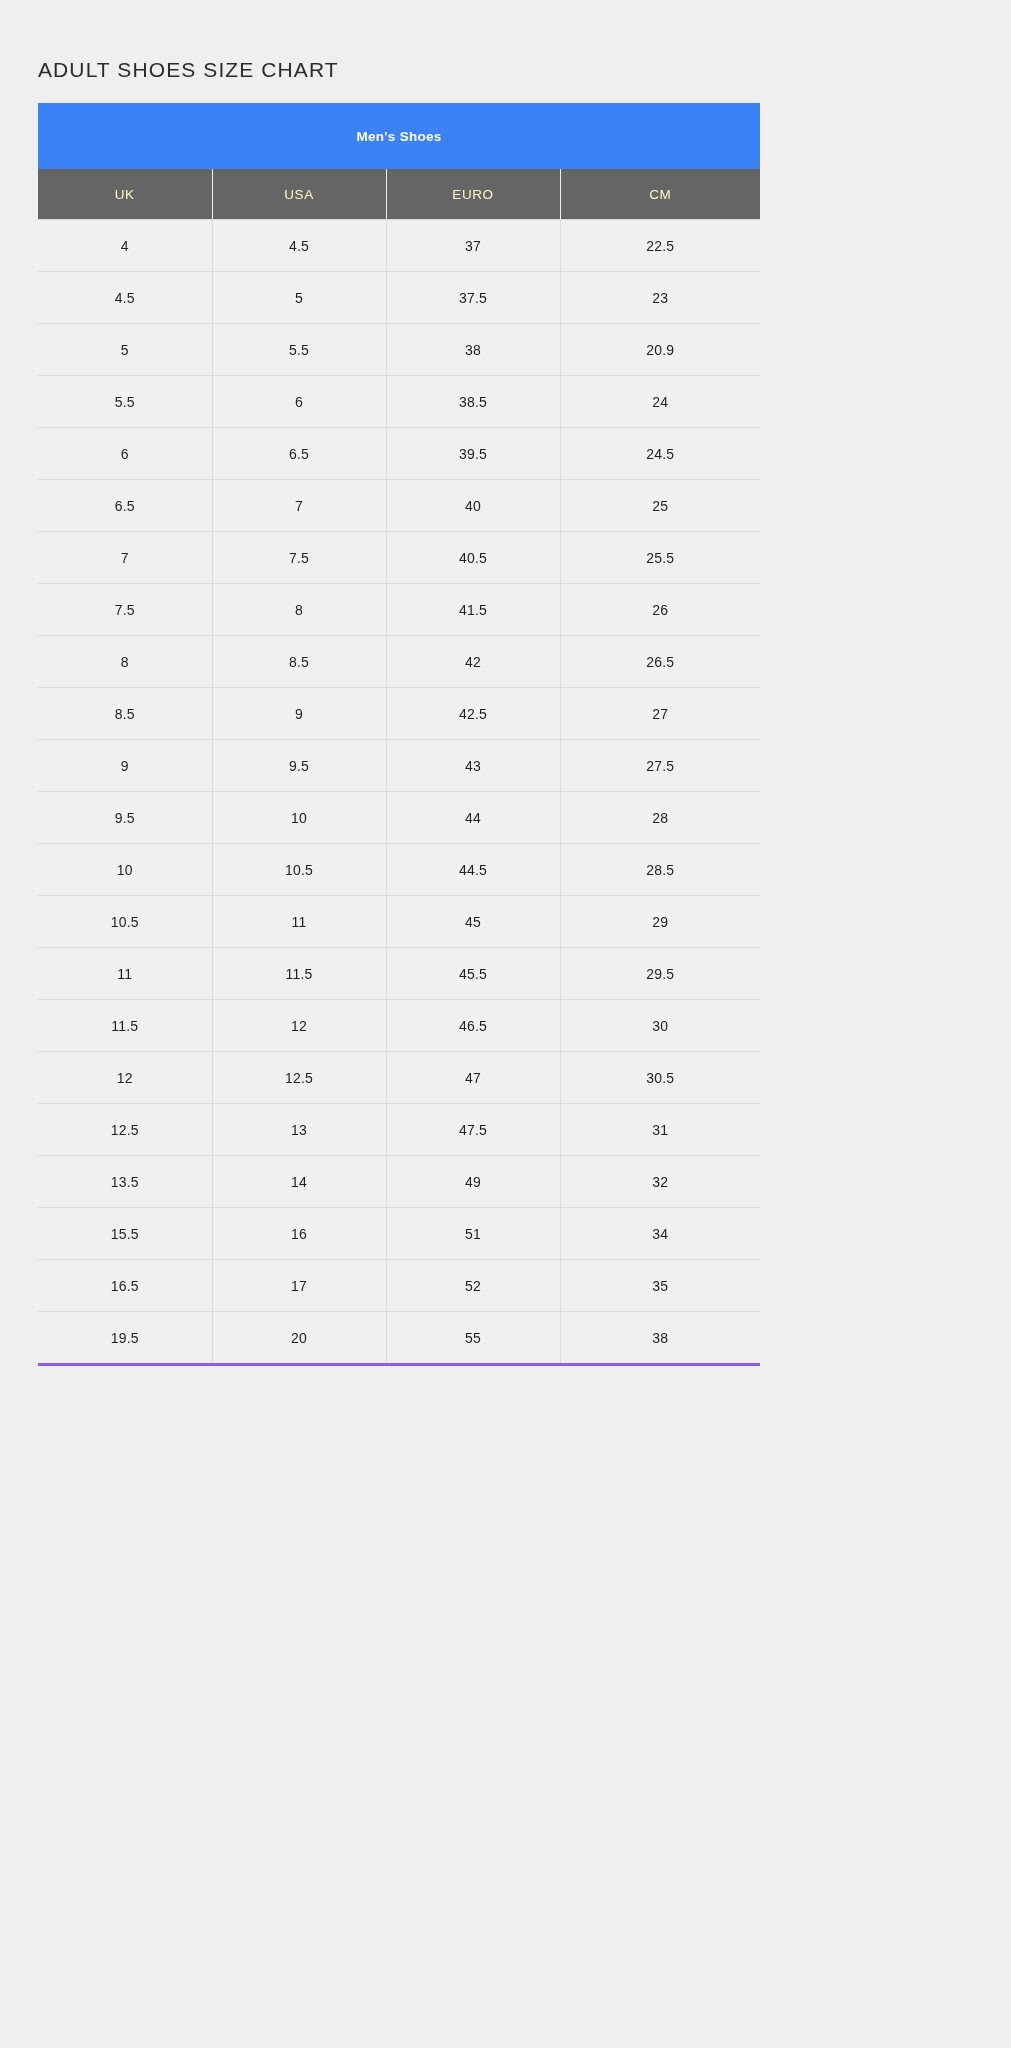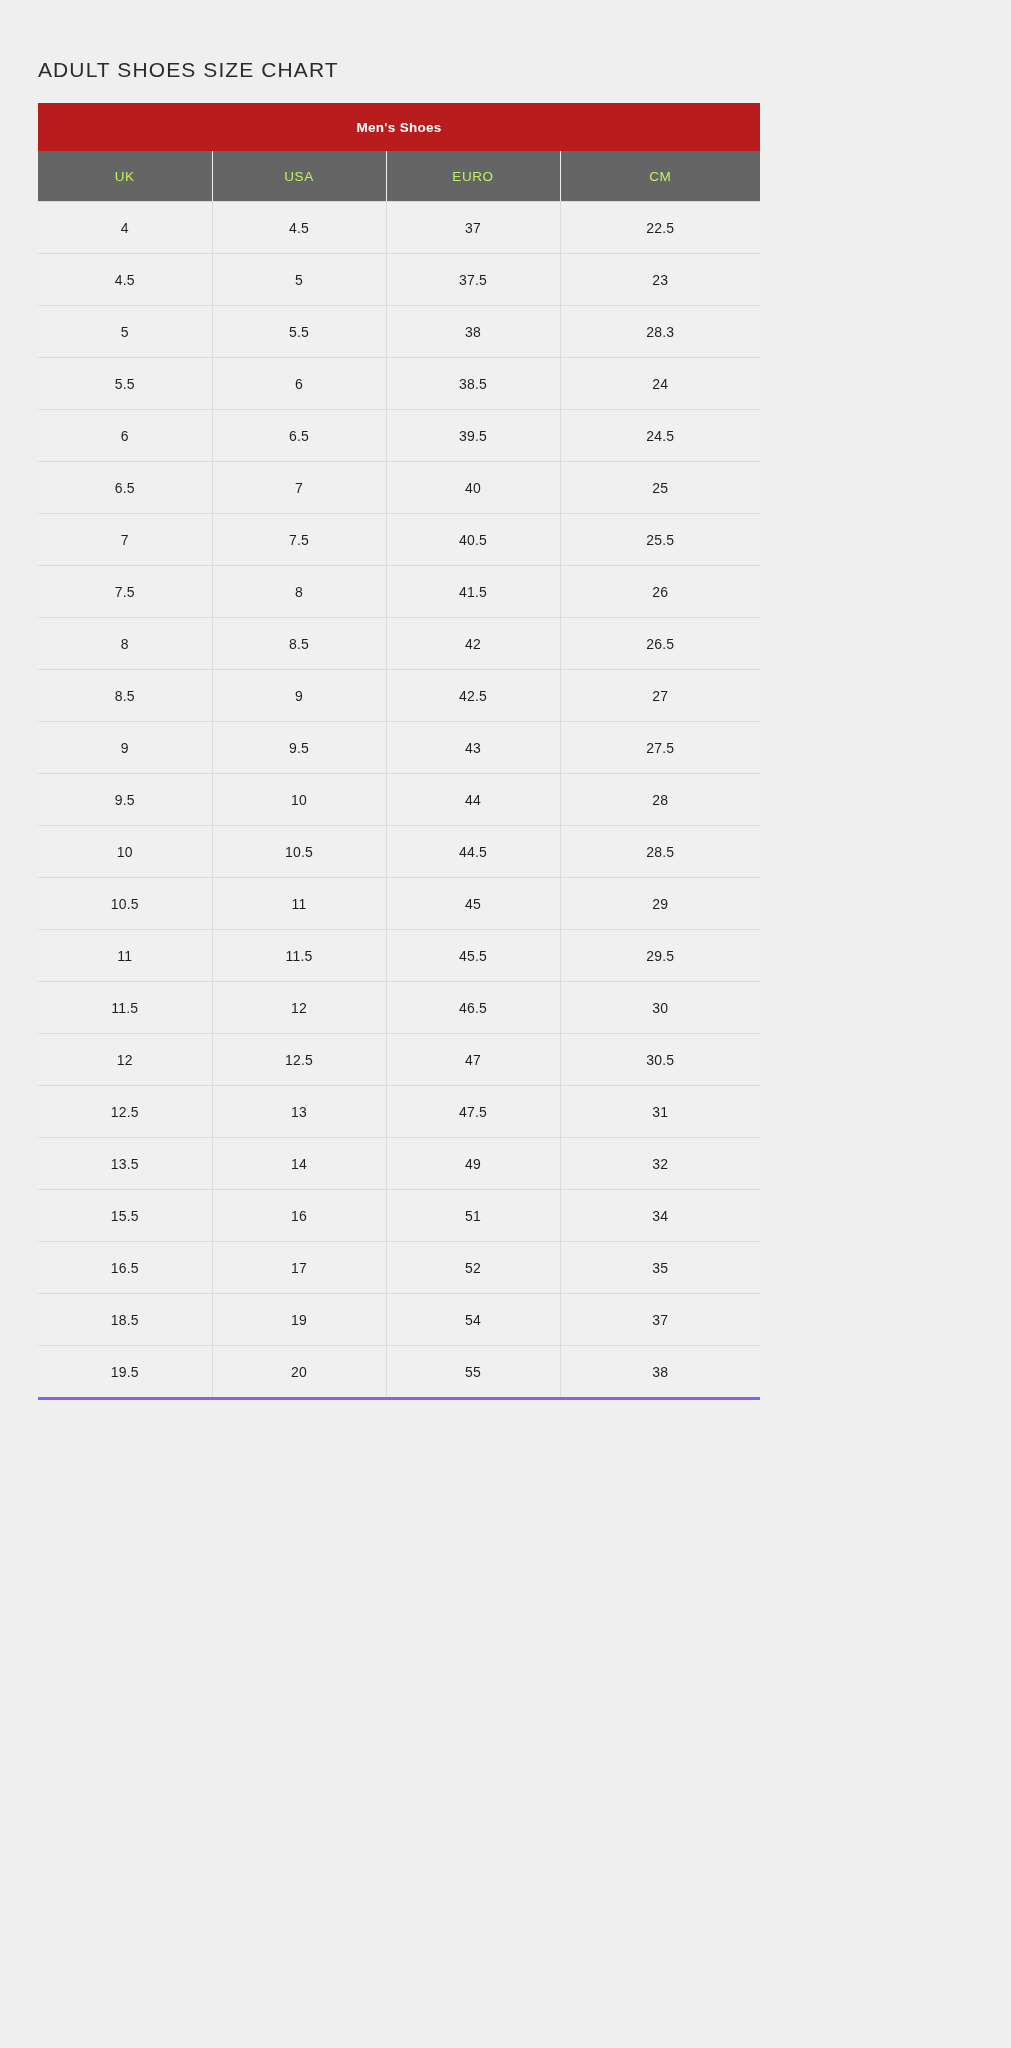--- a/index.html
+++ b/index.html
@@ -42,33 +42,33 @@
     width: 722px;
     border-collapse: collapse;
     table-layout: fixed;
   }
   table.size-table col.c1 { width: 174px; }
   table.size-table col.c2 { width: 174px; }
   table.size-table col.c3 { width: 174px; }
   table.size-table col.c4 { width: 200px; }
 
   .banner-cell {
-    background: #b91c1c;
+    background: #3b82f6;
     color: #ffffff;
     text-align: center;
     font-size: 13.5px;
     font-weight: bold;
     letter-spacing: 0.3px;
     height: 48px;
-    padding: 0;
+    padding: 9px;
     border: none;
   }
   .head-cell {
     background: #656565;
-    color: #bef264;
+    color: #fef9c3;
     text-align: center;
     font-size: 13.5px;
     font-weight: 400;
     letter-spacing: 0.6px;
     height: 50px;
     padding: 0;
     border-right: 1px solid #efefef;
     border-bottom: 1px solid #d8d8d8;
   }
   .head-cell:last-child { border-right: none; }
@@ -124,21 +124,21 @@
           <tr class="data-row">
             <td class="data-cell">4.5</td>
             <td class="data-cell">5</td>
             <td class="data-cell">37.5</td>
             <td class="data-cell">23</td>
           </tr>
           <tr class="data-row">
             <td class="data-cell">5</td>
             <td class="data-cell">5.5</td>
             <td class="data-cell">38</td>
-            <td class="data-cell">28.3</td>
+            <td class="data-cell">20.9</td>
           </tr>
           <tr class="data-row">
             <td class="data-cell">5.5</td>
             <td class="data-cell">6</td>
             <td class="data-cell">38.5</td>
             <td class="data-cell">24</td>
           </tr>
           <tr class="data-row">
             <td class="data-cell">6</td>
             <td class="data-cell">6.5</td>
@@ -235,26 +235,20 @@
             <td class="data-cell">51</td>
             <td class="data-cell">34</td>
           </tr>
           <tr class="data-row">
             <td class="data-cell">16.5</td>
             <td class="data-cell">17</td>
             <td class="data-cell">52</td>
             <td class="data-cell">35</td>
           </tr>
           <tr class="data-row">
-            <td class="data-cell">18.5</td>
-            <td class="data-cell">19</td>
-            <td class="data-cell">54</td>
-            <td class="data-cell">37</td>
-          </tr>
-          <tr class="data-row">
             <td class="data-cell">19.5</td>
             <td class="data-cell">20</td>
             <td class="data-cell">55</td>
             <td class="data-cell">38</td>
           </tr>
         </tbody>
     </table>
   </div>
 
 </div>

